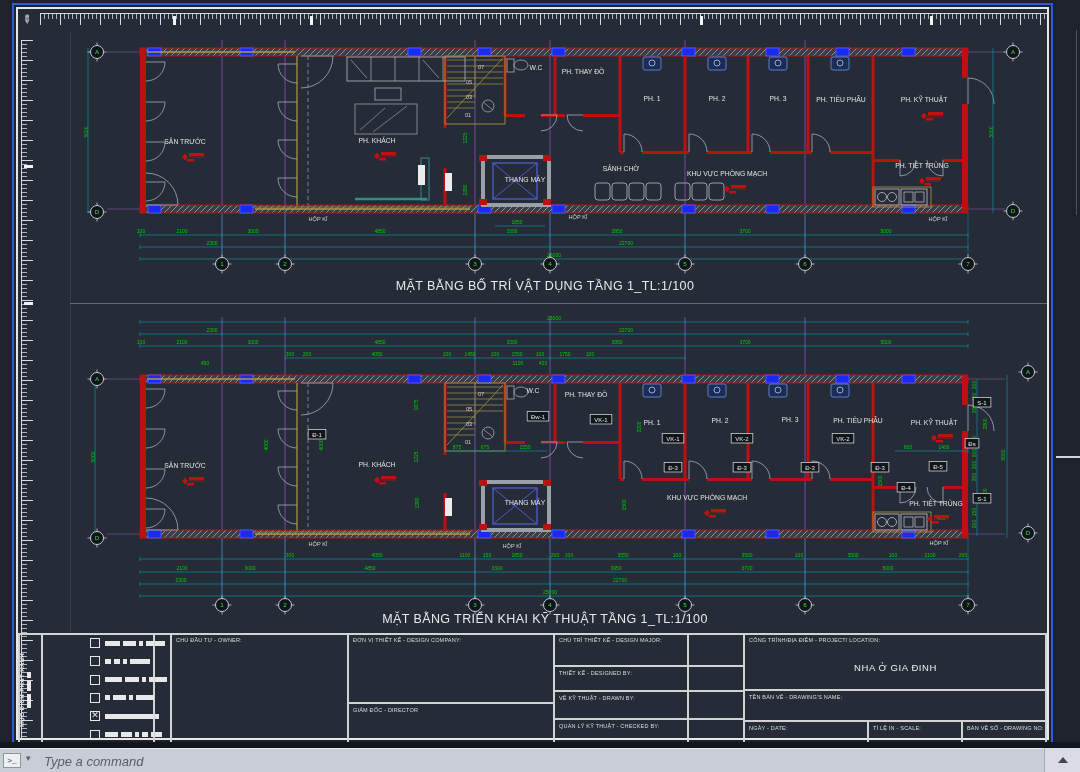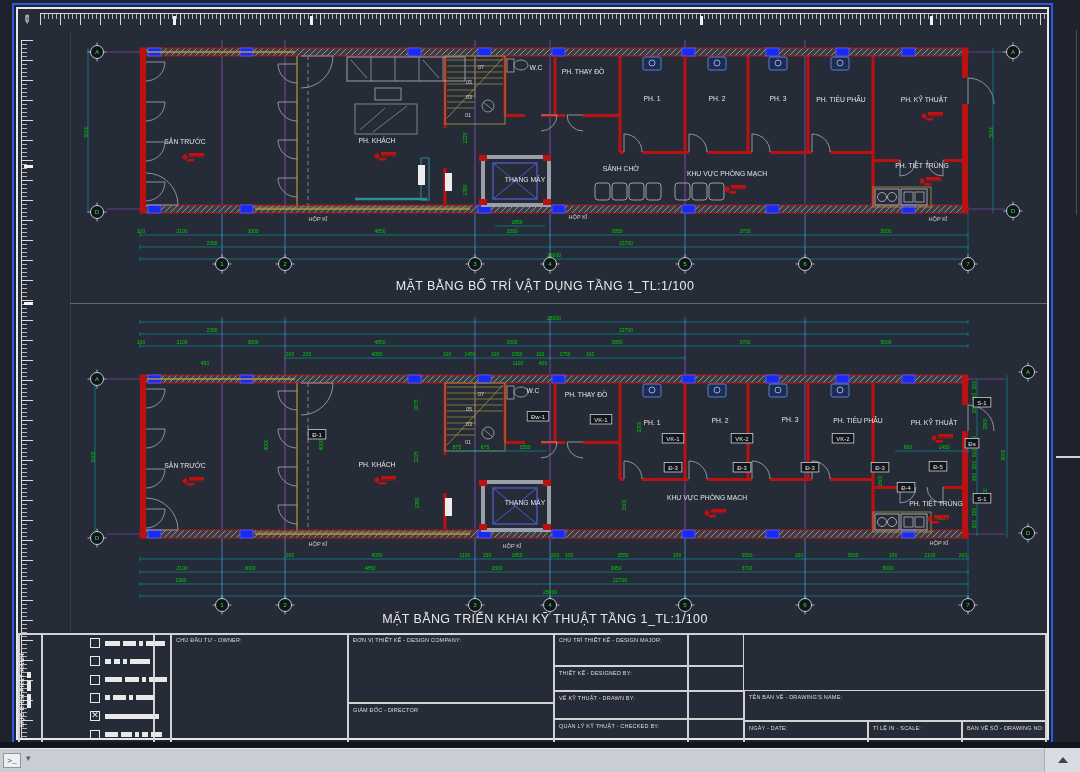--- a/index.html
+++ b/index.html
@@ -1034,34 +1034,39 @@
   <div class="tb" style="left:554px;top:691px;width:134px;height:28px">
     <div class="tb-label">VẼ KỸ THUẬT - DRAWN BY:</div>
   </div>
   <div class="tb" style="left:554px;top:719px;width:134px;height:26px">
     <div class="tb-label">QUẢN LÝ KỸ THUẬT - CHECKED BY:</div>
   </div>
   <div class="tb" style="left:688px;top:633px;width:56px;height:33px"></div>
   <div class="tb" style="left:688px;top:666px;width:56px;height:25px"></div>
   <div class="tb" style="left:688px;top:691px;width:56px;height:28px"></div>
   <div class="tb" style="left:688px;top:719px;width:56px;height:26px"></div>
+  <div class="tb" style="left:744px;top:633px;width:303px;height:57px">
+    <div class="tb-label">CÔNG TRÌNH/ĐỊA ĐIỂM - PROJECT/ LOCATION:</div>
+    <div class="tb-project-name">NHA Ở GIA ĐINH</div>
+  </div>
   <div class="tb" style="left:744px;top:690px;width:303px;height:31px">
     <div class="tb-label">TÊN BẢN VẼ - DRAWING'S NAME:</div>
   </div>
   <div class="tb" style="left:744px;top:721px;width:124px;height:24px">
     <div class="tb-label">NGÀY - DATE:</div>
   </div>
   <div class="tb" style="left:868px;top:721px;width:94px;height:24px">
     <div class="tb-label">TỈ LỆ IN - SCALE:</div>
   </div>
   <div class="tb" style="left:962px;top:721px;width:85px;height:24px">
     <div class="tb-label">BẢN VẼ SỐ - DRAWING NO:</div>
   </div>
 
   <div class="cmd-gap"></div>
   <div class="cmdbar">
     <div class="cmd-icon">&gt;_</div>
     <div class="cmd-caret">▾</div>
+    <input class="cmd-input" placeholder="Type a command" style="">
   </div>
   <div class="cmd-expand">
     <div class="tri"></div>
   </div>
 </div>
 
 </body></html>

